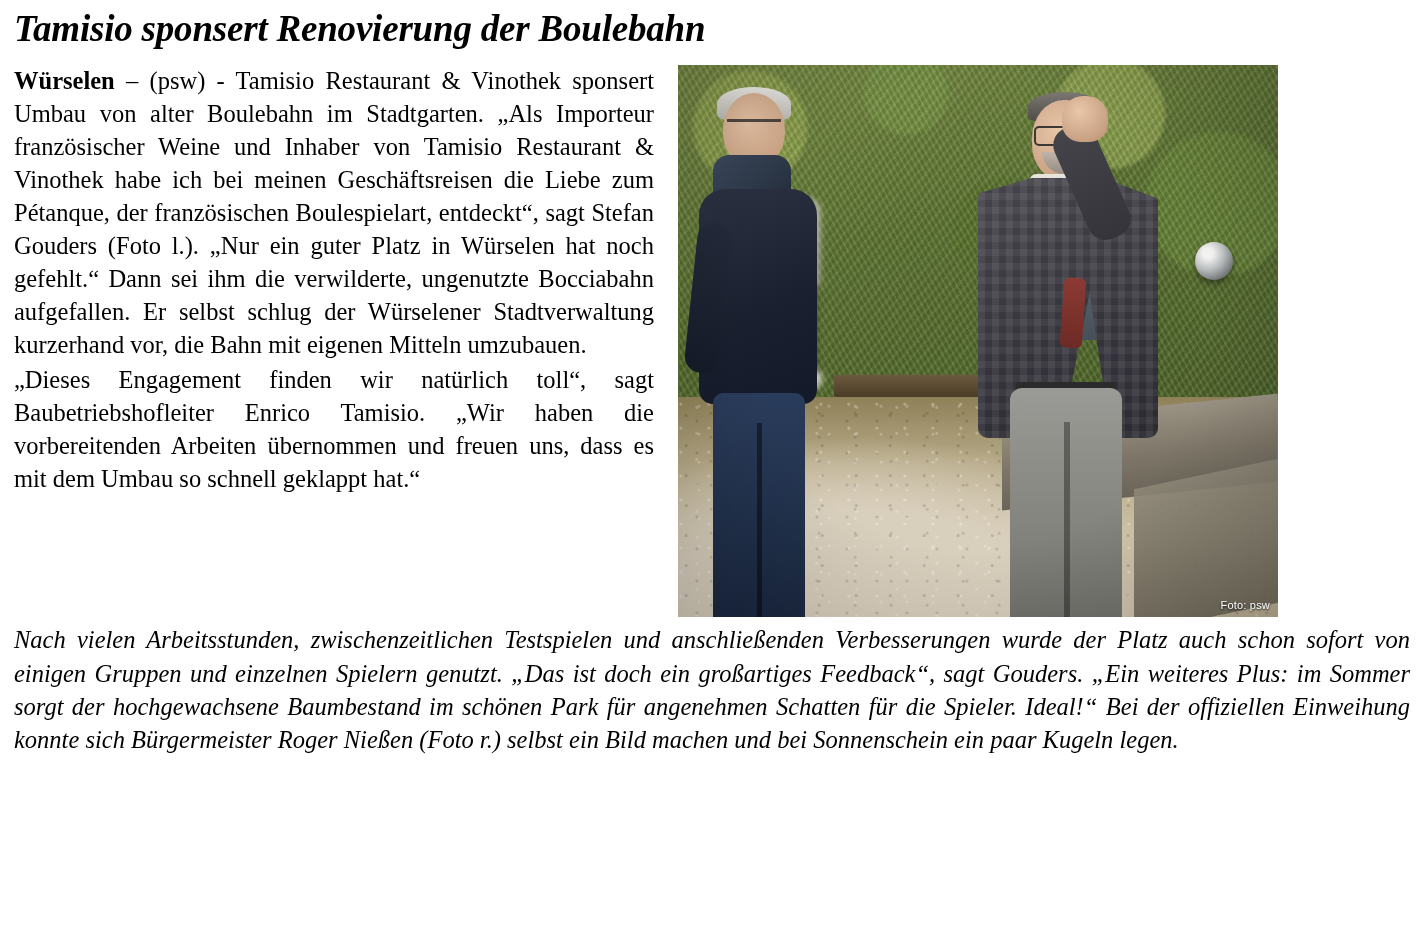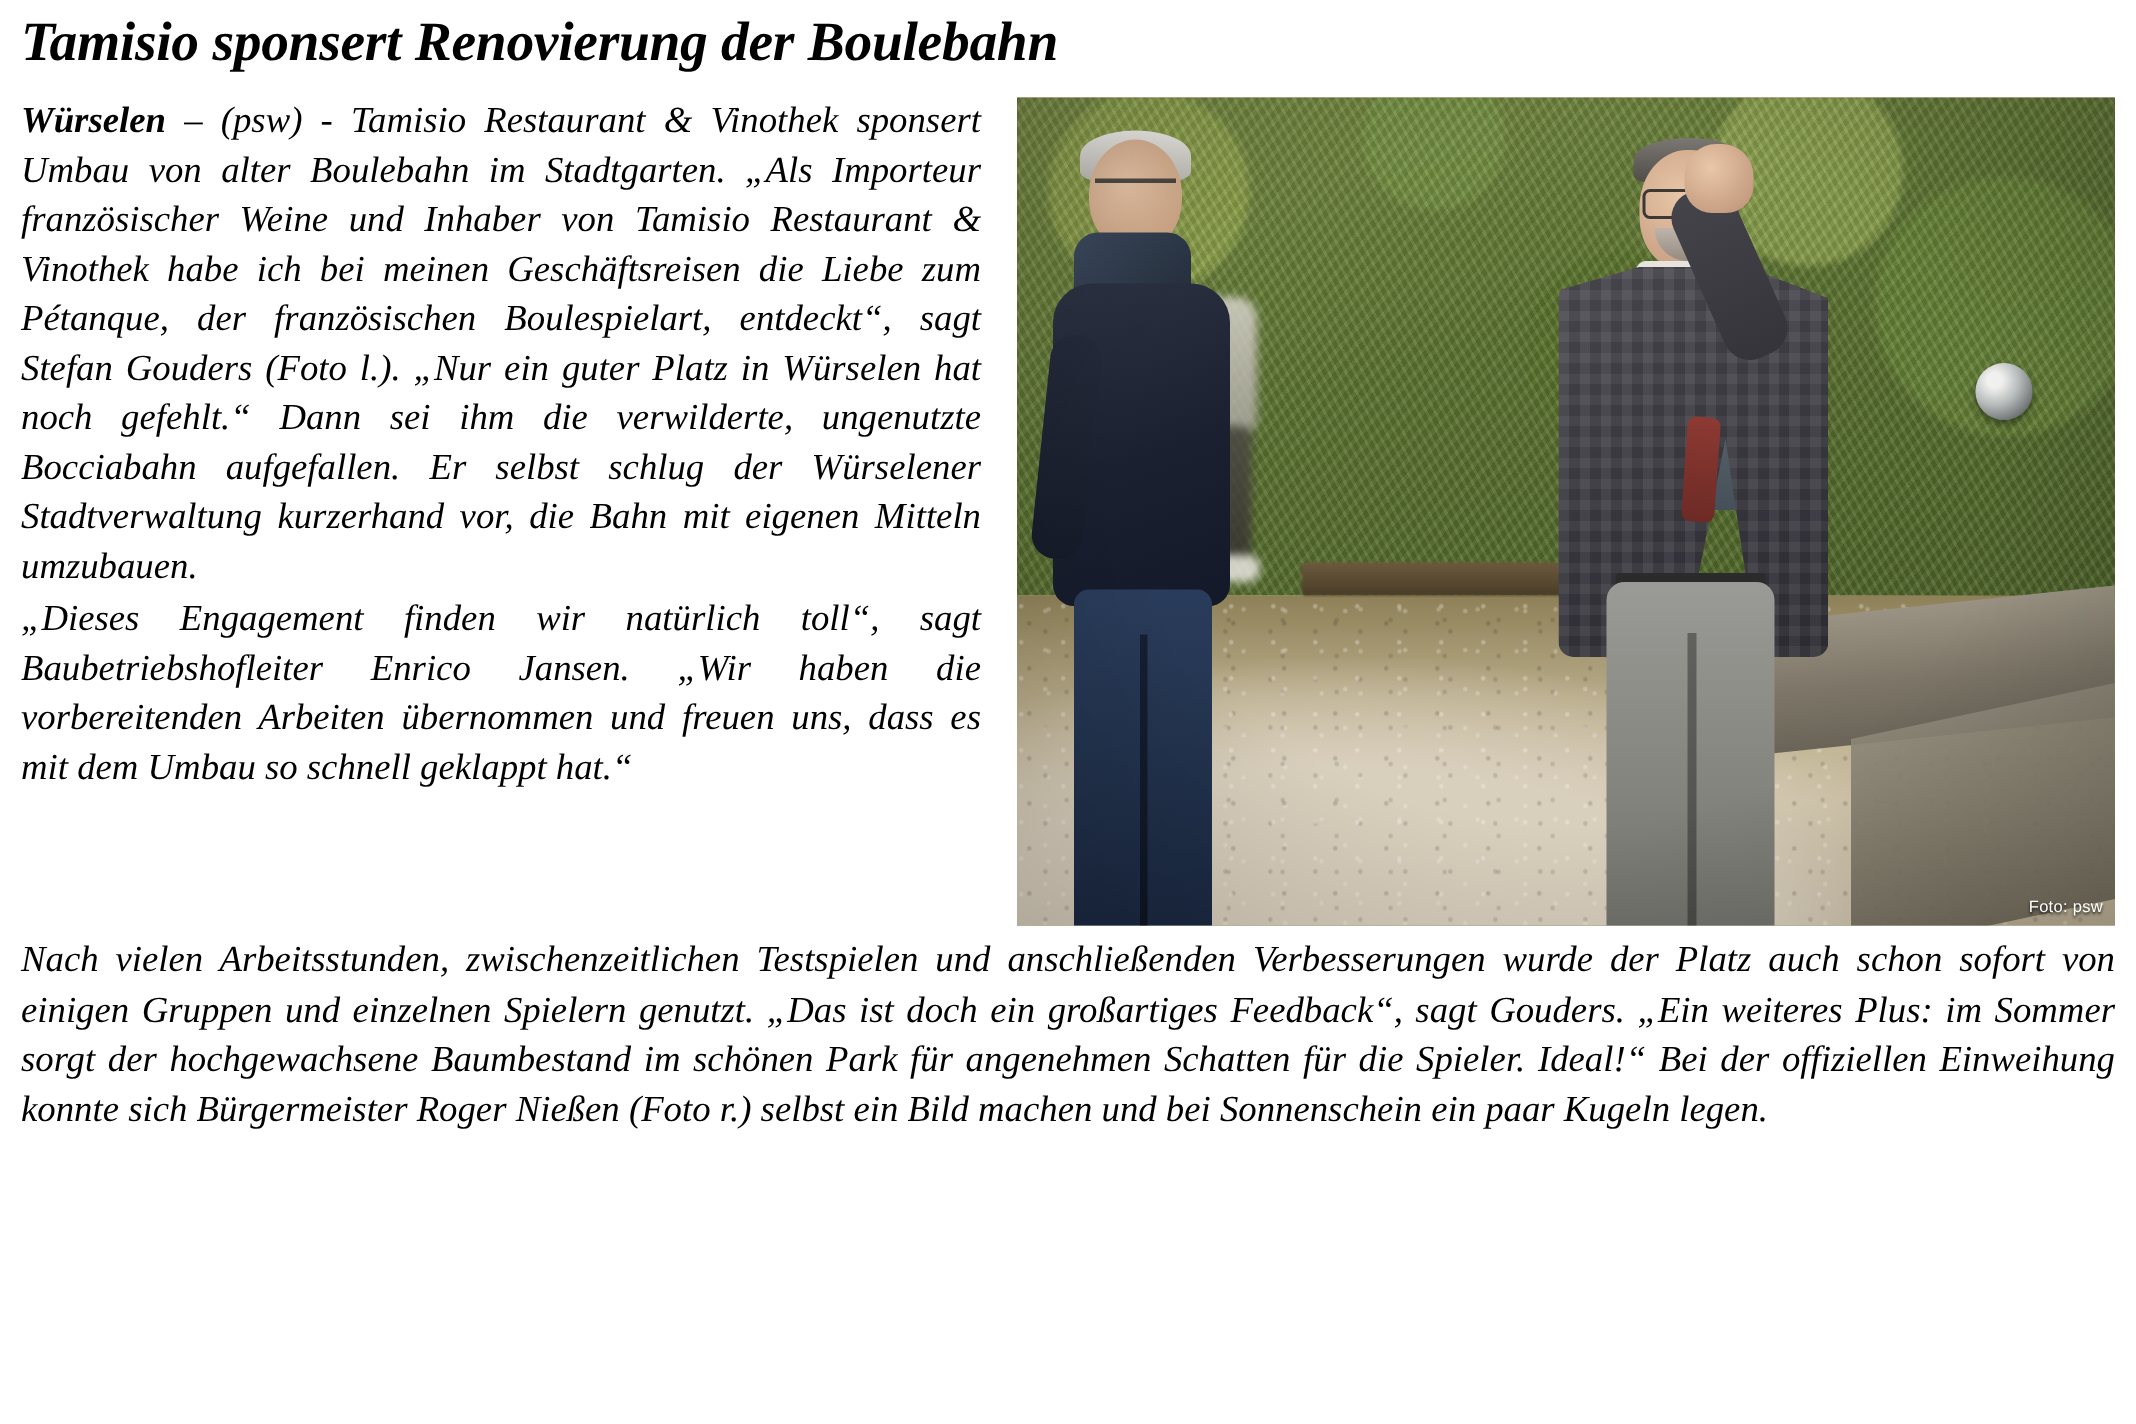--- a/index.html
+++ b/index.html
@@ -39,21 +39,20 @@
   .col-text {
     width: 640px;
     flex: 0 0 640px;
   }
   .col-photo {
     flex: 1 1 auto;
     position: relative;
   }
   .body-par {
     font-family: "Liberation Serif", serif;
-    font-style: italic;
     font-size: 24.5px;
     line-height: 1.345;
     text-align: justify;
     text-justify: inter-word;
     margin: 0 0 2px 0;
     hyphens: manual;
   }
   .body-par .lead {
     font-weight: bold;
   }
@@ -64,21 +63,21 @@
     line-height: 1.355;
     text-align: justify;
     margin: 4px 0 0 0;
   }
   .bottom-region {
     margin-top: 6px;
   }
   
   .photo {
     position: relative;
-    width: 732px;
+    width: 600px;
     height: 552px;
     overflow: hidden;
     background: #6f6a3f;
   }
   .photo .hedge {
     position: absolute;
     left: 0; top: 0;
     width: 100%;
     height: 63%;
     background:
@@ -324,21 +323,21 @@
 <body>
 
 <div class="page">
 
   <h1 class="headline">Tamisio sponsert Renovierung der Boulebahn</h1>
 
   <div class="top-region">
 
     <div class="col-text">
       <p class="body-par"><span class="lead">Würselen</span><span> – (psw) - Tamisio Restaurant &amp; Vinothek sponsert Umbau von alter Boulebahn im Stadtgarten. „Als Importeur französischer Weine und Inhaber von Tamisio Restaurant &amp; Vinothek habe ich bei meinen Geschäftsreisen die Liebe zum Pétanque, der französischen Boulespielart, entdeckt“, sagt Stefan Gouders (Foto l.). „Nur ein guter Platz in Würselen hat noch gefehlt.“ Dann sei ihm die verwilderte, ungenutzte Bocciabahn aufgefallen. Er selbst schlug der Würselener Stadtverwaltung kurzerhand vor, die Bahn mit eigenen Mitteln umzubauen.</span></p>
-      <p class="body-par">„Dieses Engagement finden wir natürlich toll“, sagt Baubetriebshofleiter Enrico Jansen. „Wir haben die vorbereitenden Arbeiten übernommen und freuen uns, dass es mit dem Umbau so schnell geklappt hat.“</p>
+      <p class="body-par">„Dieses Engagement finden wir natürlich toll“, sagt Baubetriebshofleiter Enrico Tamisio. „Wir haben die vorbereitenden Arbeiten übernommen und freuen uns, dass es mit dem Umbau so schnell geklappt hat.“</p>
     </div>
 
     <div class="col-photo">
       <div class="photo">
         <div class="hedge"></div>
         <div class="hedge-texture"></div>
         <div class="ground"></div>
         <div class="ground-speckle"></div>
         <div class="kerb"></div>
         <div class="kerb2"></div>

